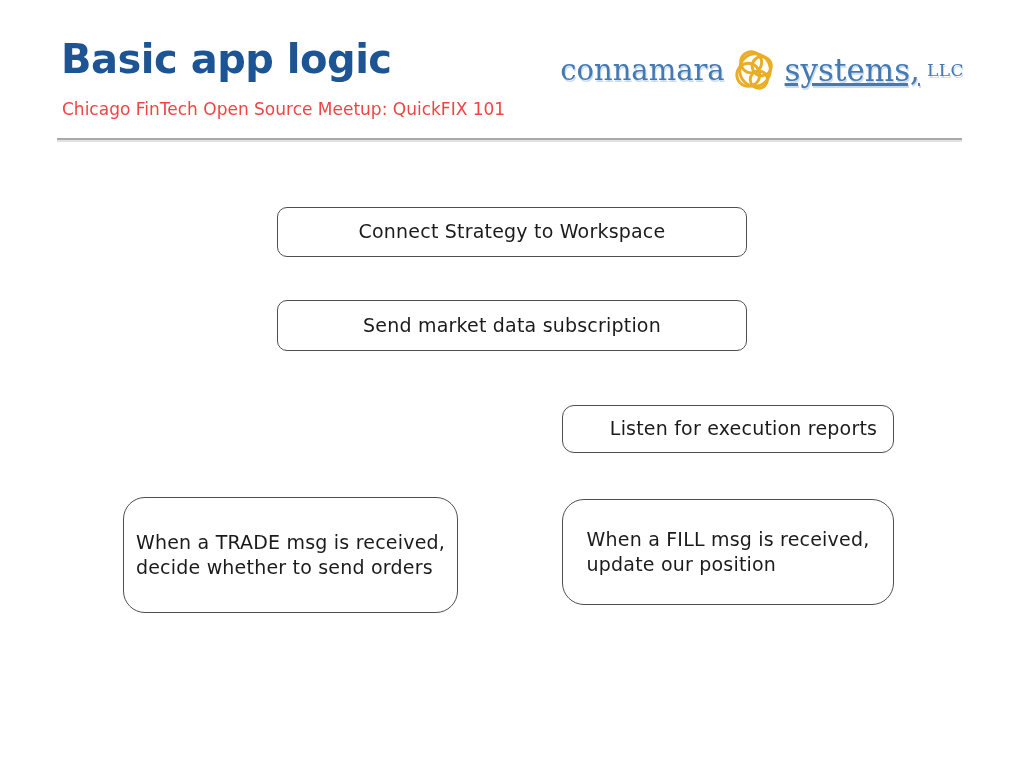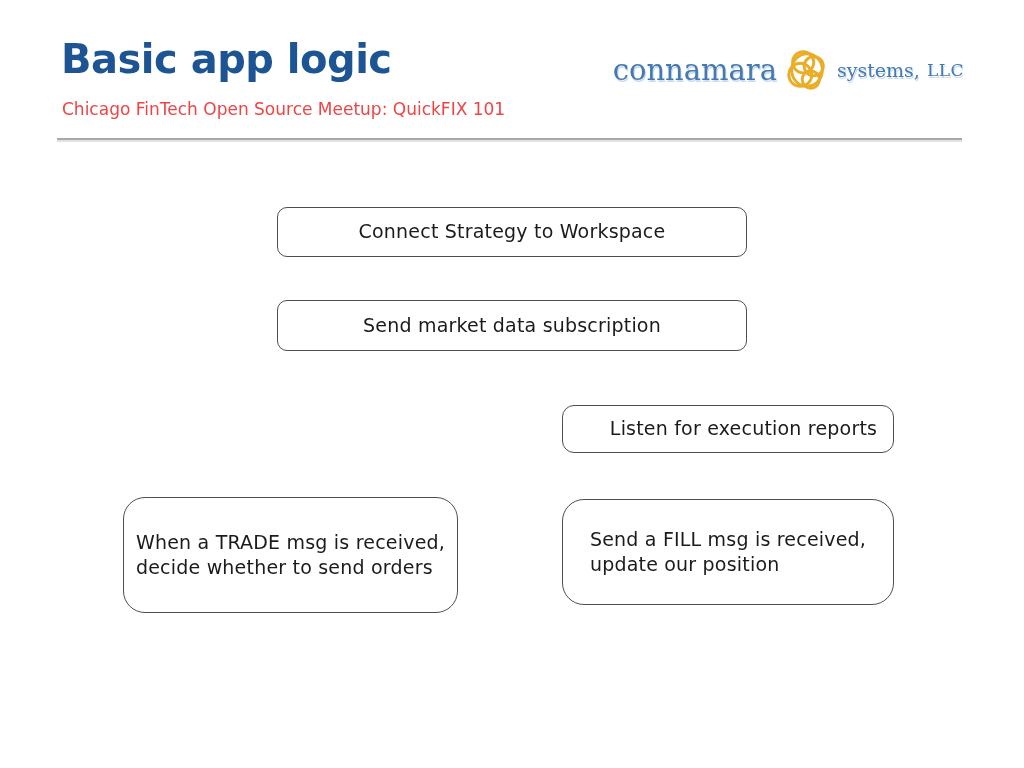--- a/index.html
+++ b/index.html
@@ -53,21 +53,21 @@
     display: flex;
     align-items: center;
     justify-content: flex-end;
     gap: 7px;
     font-family: "DejaVu Serif", "Liberation Serif", serif;
     color: #4579b2;
     text-shadow: 1px 2px 0 #c9dcee;
     white-space: nowrap;
   }
   .logo-word1 { font-size: 29px; }
-  .logo-word2 { font-size: 19px; }
+  .logo-word2 { font-size: 31px; text-decoration: underline; }
   .logo-llc   { font-size: 17px; letter-spacing: 0.5px; }
   .logo-knot  { flex: 0 0 auto; width: 46px; height: 48px; }
 
   
   .box {
     position: absolute;
     box-sizing: border-box;
     background: #ffffff;
     border: 1.5px solid #4f4f4f;
     display: flex;
@@ -115,16 +115,16 @@
   <div class="box box-1">Connect Strategy to Workspace</div>
 
   <div class="box box-2">Send market data subscription</div>
 
 
   <div class="box box-4">Listen for execution reports</div>
 
   <div class="box box-5">When a TRADE msg is received,
 decide whether to send orders</div>
 
-  <div class="box box-6">Send a FILL msg is received,
+  <div class="box box-6">When a FILL msg is received,
 update our position</div>
 
 </div>
 
 </body></html>

